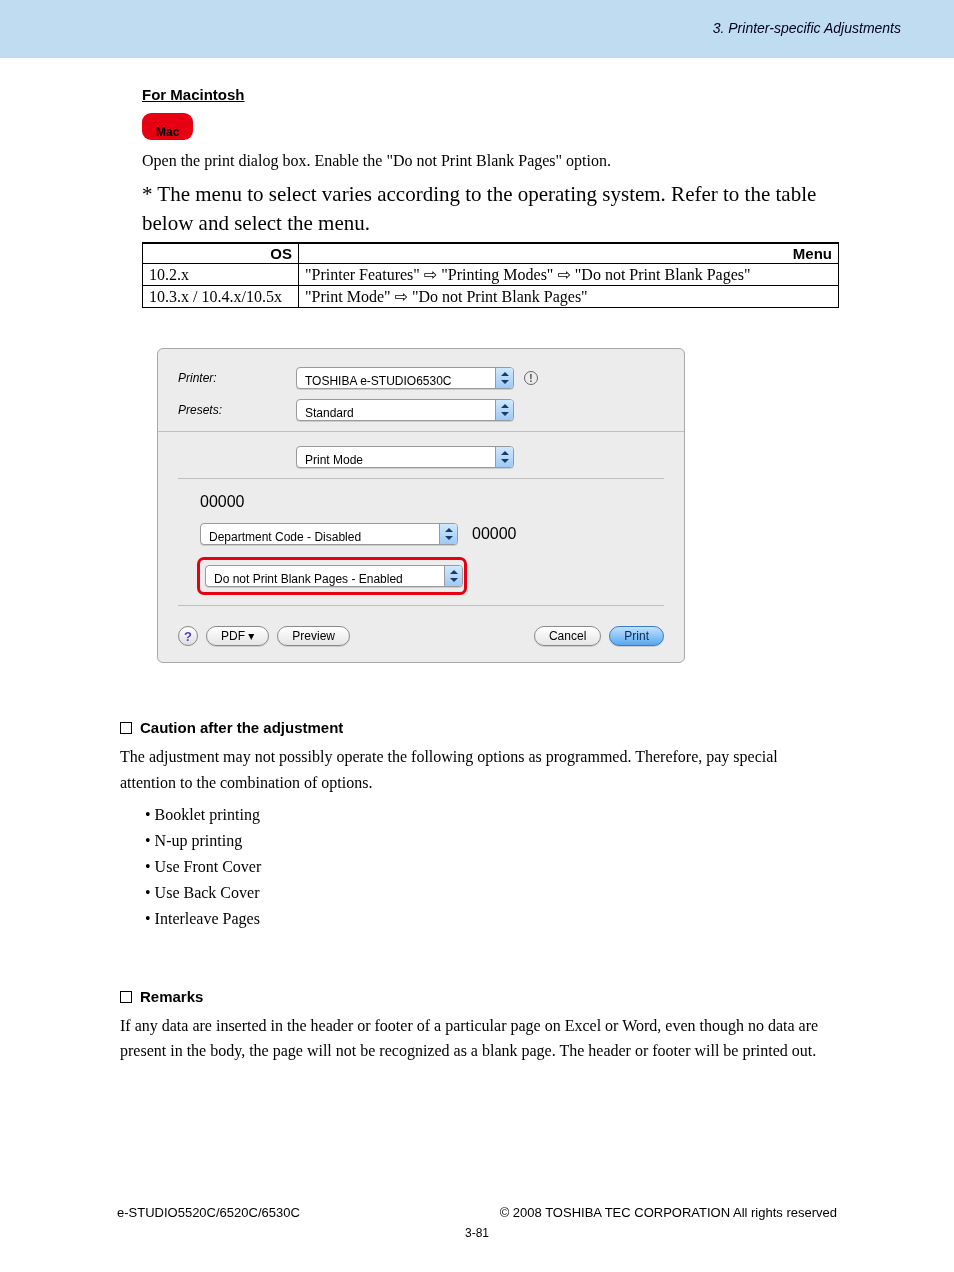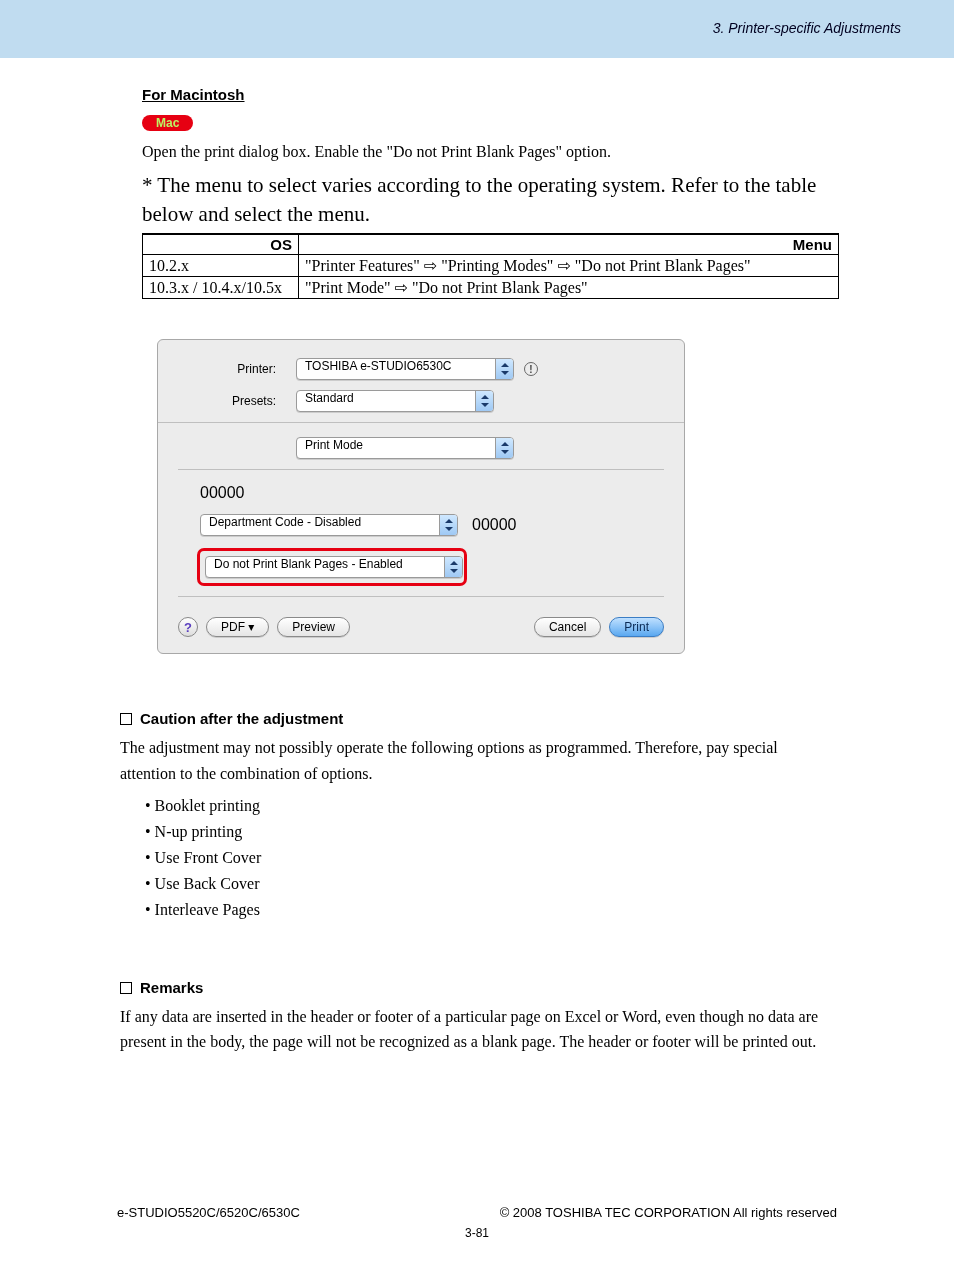--- a/index.html
+++ b/index.html
@@ -29,25 +29,25 @@
   .section-heading {
     font-family: Arial, Helvetica, sans-serif;
     font-weight: bold;
     font-size: 15px;
     text-decoration: underline;
     margin-bottom: 10px;
   }
   .mac-badge {
     display: inline-block;
     background: #e60012;
-    color: #bef264;
+    color: #000000;
     font-family: Arial, Helvetica, sans-serif;
     font-weight: bold;
     font-size: 12px;
-    padding: 1px 14px 1px 14px;
+    padding: 12px 14px 1px 14px;
     border-radius: 9px;
     margin-bottom: 8px;
   }
   p.body-text { font-size: 16px; line-height: 1.6; }
   .note-text { font-size: 21px; margin-top: 6px; line-height: 1.4; }
   table.os-menu {
     border-collapse: collapse;
     width: 697px;
     margin-top: 4px;
     font-size: 16px;
@@ -74,24 +74,24 @@
     background: #ececec;
     border: 1px solid #a8a8a8;
     border-radius: 6px;
     padding: 18px 20px 16px 20px;
     font-family: "Lucida Grande","Helvetica Neue",Arial,sans-serif;
     font-size: 12px;
     color: #000;
     position: relative;
   }
   .dlg-row { display: flex; align-items: center; margin-bottom: 10px; }
-  .dlg-label { width: 118px; text-align: right; padding-right: 20px; }
+  .dlg-label { width: 118px; text-align: left; padding-right: 20px; font-style: italic; }
   .select {
     display: inline-flex;
-    align-items: flex-start;
+    align-items: flex-end;
     background: #fff;
     border: 1px solid #9a9a9a;
     border-radius: 4px;
     height: 22px;
     position: relative;
     box-shadow: inset 0 1px 0 #fff, 0 1px 0 #ccc;
   }
   .select .sel-text { padding: 0 8px; flex: 1; white-space: nowrap; overflow: hidden; }
   .sel-arrows {
     width: 18px;
@@ -232,21 +232,21 @@
     <div class="dlg-row">
       <div class="dlg-label">Printer:</div>
       <div class="select" style="width:218px">
         <span class="sel-text">TOSHIBA e-STUDIO6530C</span>
         <span class="sel-arrows"></span>
       </div>
       <span class="info-icon">!</span>
     </div>
     <div class="dlg-row">
       <div class="dlg-label">Presets:</div>
-      <div class="select" style="width:198px">
+      <div class="select" style="width:218px">
         <span class="sel-text">Standard</span>
         <span class="sel-arrows"></span>
       </div>
     </div>
     <hr class="dlg-sep" style="margin-left:-20px;margin-right:-20px">
     <div class="dlg-row">
       <div class="dlg-label"></div>
       <div class="select" style="width:218px">
         <span class="sel-text">Print Mode</span>
         <span class="sel-arrows"></span>

